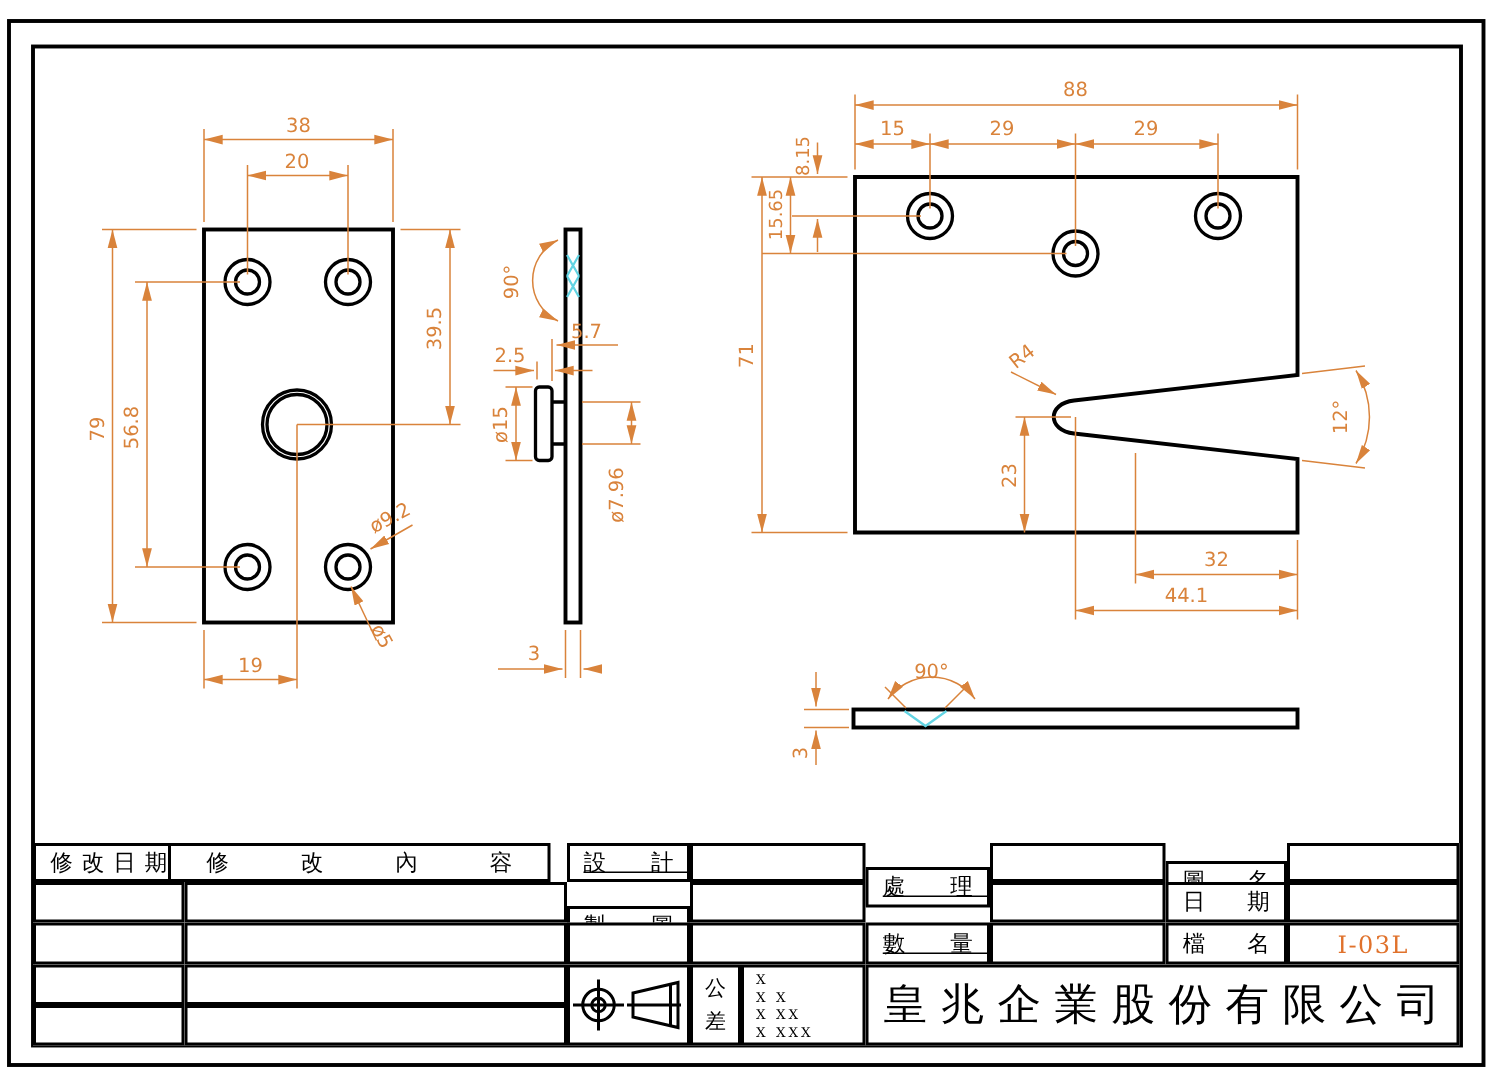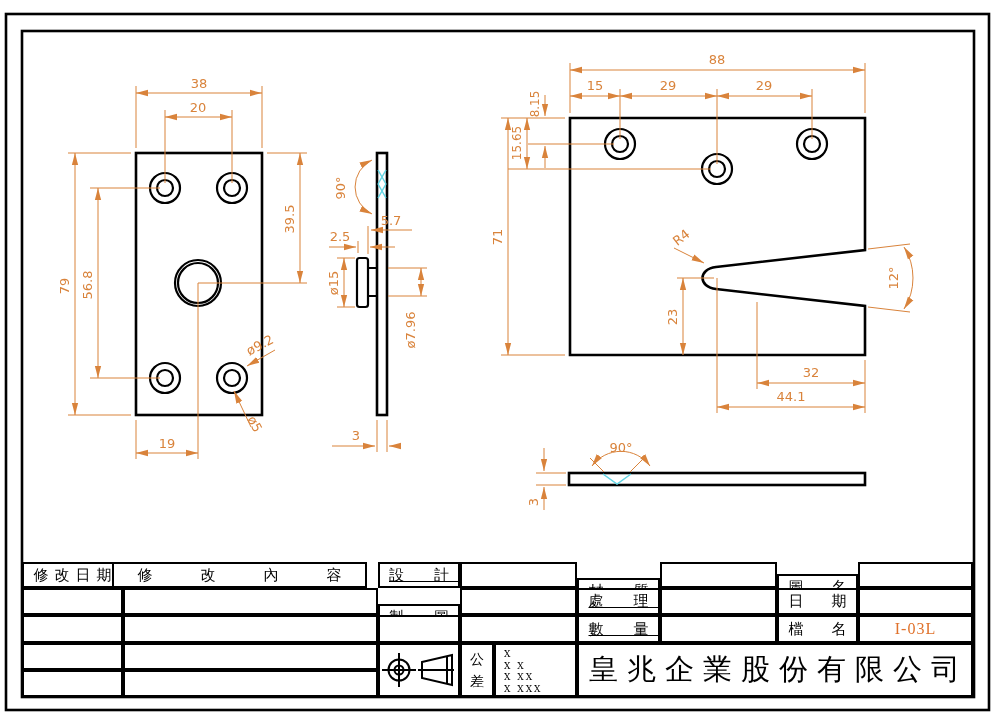--- a/index.html
+++ b/index.html
@@ -11,21 +11,21 @@
   
   #tblock{position:absolute;left:22px;top:562px;width:952px;height:135px;}
   .cell{position:absolute;box-sizing:border-box;border:2px solid #000;background:#fff;
         display:flex;align-items:center;justify-content:center;overflow:hidden;
         font-family:"DejaVu Serif","Liberation Serif",serif;font-size:15px;color:#000;}
   .cell span{display:inline-block;white-space:nowrap;}
   .sp6  span{letter-spacing:6px;  transform:translateX(3px);}
   .sp28 span{letter-spacing:28px; transform:translateX(14px);}
   .sp30 span{letter-spacing:30px; transform:translateX(15px);text-decoration:underline;}
   .sp48 span{letter-spacing:48px; transform:translateX(24px);}
-  .file span{color:#E0722C;font-size:16px;letter-spacing:1px;font-family:Liberation Serif, serif;}
+  .file span{color:#E0722C;font-size:16px;letter-spacing:1px;}
   .company span{font-size:29px;letter-spacing:9px;transform:translateX(4px);font-weight:400;}
   .tol-label{flex-direction:column;line-height:22px;font-size:14px;}
   .tol-vals{align-items:flex-start;justify-content:flex-start;flex-direction:column;
             font-size:9px;line-height:11.5px;padding:4px 0 0 8px;letter-spacing:2px;
             font-family:"DejaVu Serif","Liberation Serif",serif;}
   .tol-vals div{white-space:pre;}
 </style>
 </head>
 <body>
 
@@ -207,21 +207,21 @@
         <span>圖名</span>
       </div>
   <div class="cell" style="left:836px;top:0;width:115px;height:26px"></div>
 
   <div class="cell" style="left:0;top:26px;width:101px;height:27px"></div>
   <div class="cell" style="left:101px;top:26px;width:255px;height:27px"></div>
   <div class="cell sp30" style="left:356px;top:42px;width:82px;height:27px">
         <span>製圖</span>
       </div>
   <div class="cell" style="left:438px;top:26px;width:117px;height:27px"></div>
-  <div class="cell sp30" style="left:555px;top:26px;width:83px;height:27px">
+  <div class="cell sp30" style="left:555px;top:16px;width:83px;height:27px">
         <span>處理</span>
       </div>
   <div class="cell" style="left:638px;top:26px;width:117px;height:27px"></div>
   <div class="cell sp28" style="left:755px;top:26px;width:81px;height:27px">
         <span>日期</span>
       </div>
   <div class="cell" style="left:836px;top:26px;width:115px;height:27px"></div>
 
   <div class="cell" style="left:0;top:53px;width:101px;height:28px"></div>
   <div class="cell" style="left:101px;top:53px;width:255px;height:28px"></div>

